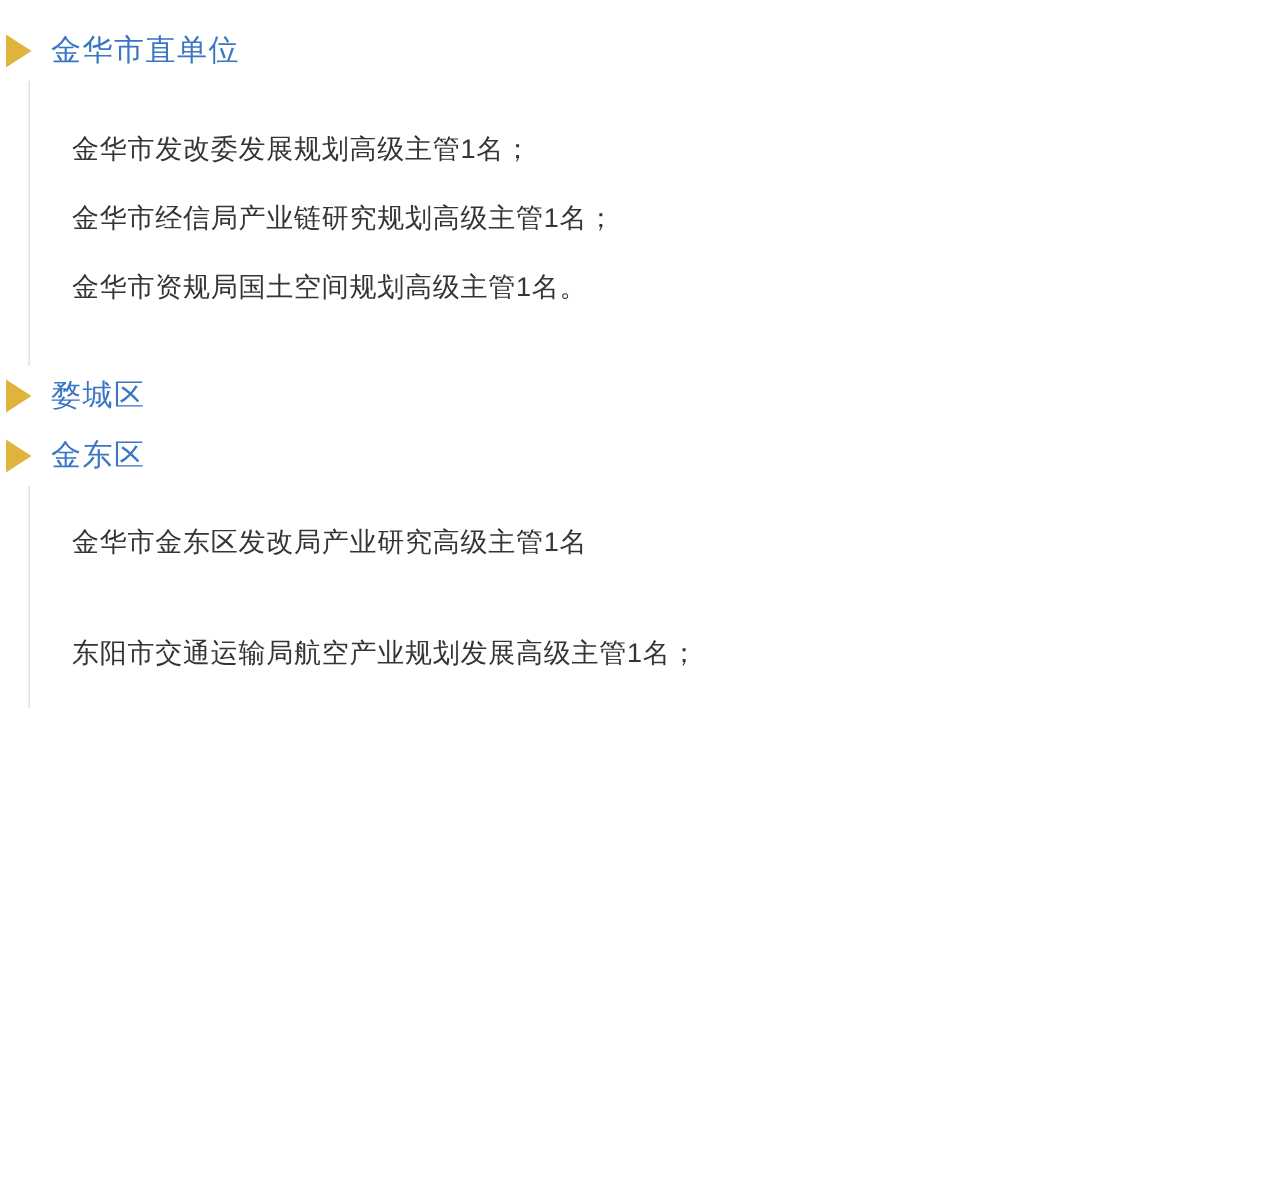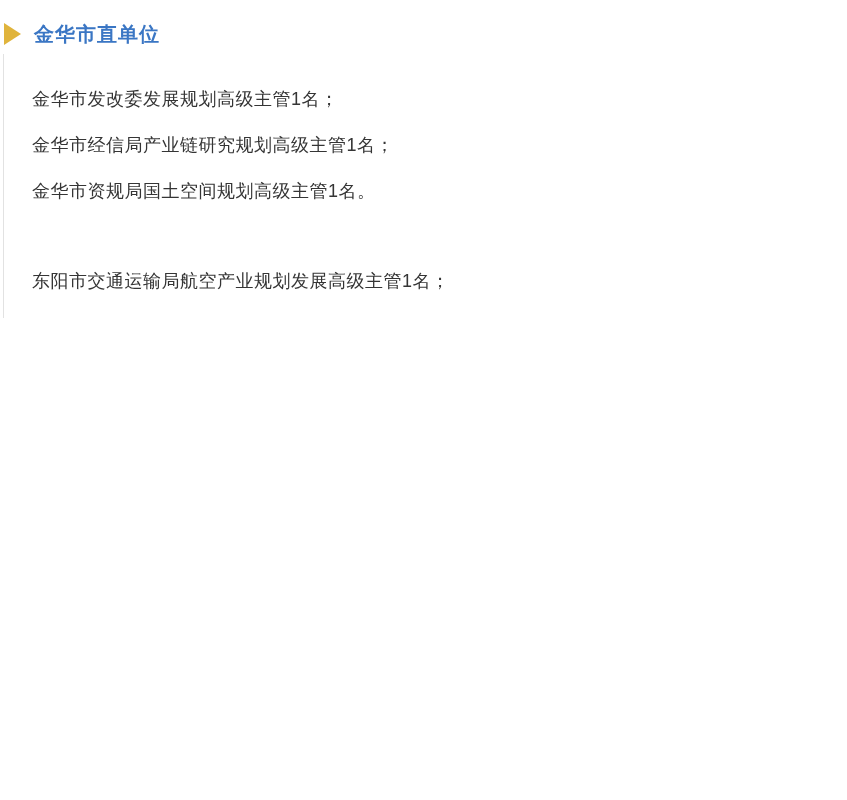--- a/index.html
+++ b/index.html
@@ -35,28 +35,28 @@
     height: 0;
     border-top: 11px solid transparent;
     border-bottom: 11px solid transparent;
     border-left: 17px solid #e0b43c;
     margin-left: 2px;
     margin-right: 13px;
     flex: none;
   }
   .section-title {
     font-size: 20px;
-    font-weight: bold;
+    font-weight: normal;
     color: #3a76c4;
     letter-spacing: 1px;
     line-height: 26px;
   }
   .section-body {
     border-left: 1px solid #e2e2e2;
-    margin-left: 3px;
+    margin-left: 19px;
     padding: 14px 0 14px 28px;
   }
   .section-body.first-body {
     padding-top: 22px;
     padding-bottom: 30px;
   }
   .item {
     font-size: 18px;
     line-height: 46px;
     color: #353535;
@@ -75,22 +75,35 @@
       <span class="section-title">金华市直单位</span>
     </div>
     <div class="section-body first-body">
       <div class="item">金华市发改委发展规划高级主管1名；</div>
       <div class="item">金华市经信局产业链研究规划高级主管1名；</div>
       <div class="item">金华市资规局国土空间规划高级主管1名。</div>
     </div>
   </div>
 
   <div class="section">
+    <div class="section-head">
+      <span class="tri-icon"></span>
+      <span class="section-title">婺城区</span>
+    </div>
   </div>
 
+  <div class="section">
+    <div class="section-head">
+      <span class="tri-icon"></span>
+      <span class="section-title">金东区</span>
+    </div>
+    <div class="section-body">
+      <div class="item">金华市金东区发改局产业研究高级主管1名</div>
+    </div>
+  </div>
 
   <div class="section">
     <div class="section-body">
       <div class="item">东阳市交通运输局航空产业规划发展高级主管1名；</div>
     </div>
   </div>
 
 </div>
 
 </body></html>

